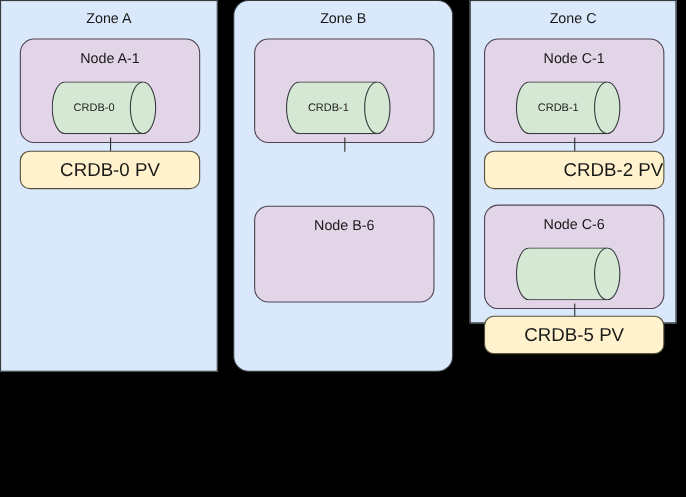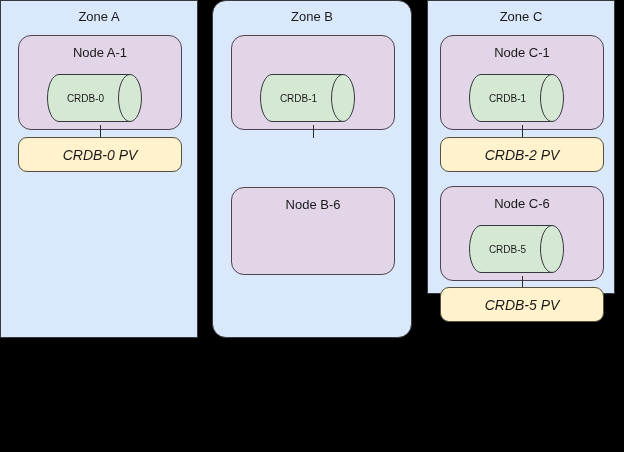--- a/index.html
+++ b/index.html
@@ -49,25 +49,24 @@
     position:absolute;
     background:#fff2cc;
     border:1px solid #56503c;
     border-radius:9px;
     box-sizing:border-box;
     display:flex;
     align-items:center;
     justify-content:center;
   }
   .pv-label{
-    font-size:14px;
+    font-size:17px;
     line-height:16px;
     color:#1a1a1a;
     white-space:nowrap;
-    font-style:italic;
   }
   
   .cyl{
     position:absolute;
   }
   .cyl svg{display:block;}
   .cyl-label{
     position:absolute;
     top:0;bottom:0;
     left:0;
@@ -146,33 +145,32 @@
         <svg width="107" height="48" viewBox="0 0 107 48">
           <path d="M 12 0.5 L 83 0.5 A 11.5 23.5 0 0 1 83 47.5 L 12 47.5 A 11.5 23.5 0 0 1 12 0.5 Z" fill="#d5e8d4" stroke="#36393d" stroke-width="1"></path>
           <path d="M 83 0.5 A 11.5 23.5 0 0 0 83 47.5" fill="#d5e8d4" stroke="#36393d" stroke-width="1"></path>
         </svg>
         <div class="cyl-label">CRDB-1</div>
       </div>
     </div>
 
     <div class="connector" style="left:94px;top:124px;height:13px;"></div>
 
-    <div class="pv" style="left:12px;top:136px;width:164px;height:35px;">
+    <div class="pv" style="left:12px;top:136px;width:164px;height:35px;justify-content:flex-end;">
       <span class="pv-label">CRDB-2 PV</span>
     </div>
 
     <div class="node" style="left:12px;top:185px;width:164px;height:95px;">
       <div class="node-title">Node C-6</div>
 
       <div class="cyl" style="left:28px;top:38px;width:107px;height:48px;">
         <svg width="107" height="48" viewBox="0 0 107 48">
           <path d="M 12 0.5 L 83 0.5 A 11.5 23.5 0 0 1 83 47.5 L 12 47.5 A 11.5 23.5 0 0 1 12 0.5 Z" fill="#d5e8d4" stroke="#36393d" stroke-width="1"></path>
           <path d="M 83 0.5 A 11.5 23.5 0 0 0 83 47.5" fill="#d5e8d4" stroke="#36393d" stroke-width="1"></path>
         </svg>
-        <div class="cyl-label">CRDB-5</div>
       </div>
     </div>
 
     <div class="connector" style="left:94px;top:275px;height:13px;"></div>
 
     <div class="pv" style="left:12px;top:286px;width:164px;height:35px;text-align:center;">
       <span class="pv-label">CRDB-5 PV</span>
     </div>
   </div>
 

